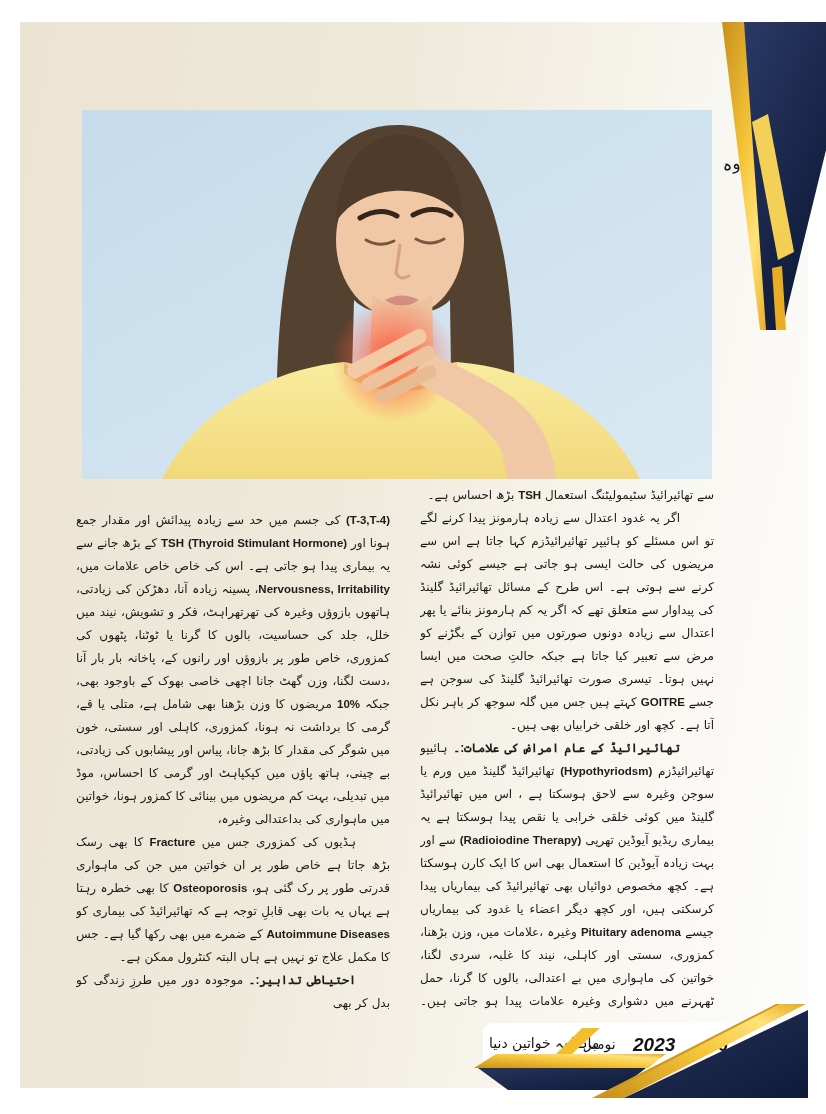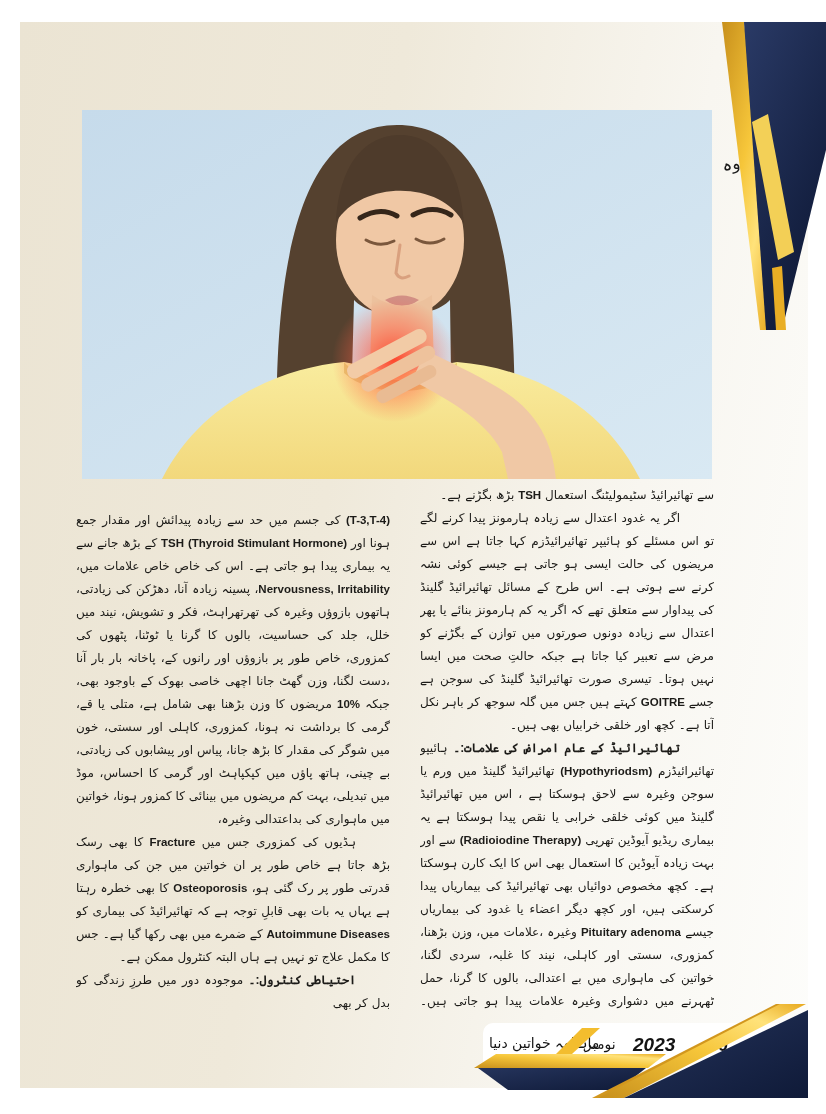--- a/index.html
+++ b/index.html
@@ -73,29 +73,29 @@
       <path d="M474,369 C470,328 452,300 420,280 C392,263 362,249 344,241 L330,270 C360,287 402,307 420,342 L426,369 Z" fill="#f0c8a5"></path>
       <g transform="rotate(-28 310 245)">
         <rect x="262" y="234" width="88" height="15" rx="7" fill="#f2cba6"></rect>
         <rect x="268" y="253" width="82" height="14" rx="7" fill="#eec29c"></rect>
         <rect x="276" y="271" width="66" height="13" rx="6" fill="#e9bb93"></rect>
       </g>
     </svg>
   </div>
 
   <div class="urdu-col col-right" lang="ur">
-      <div class="para"><span class="seg-u">سے تھائیرائیڈ سٹیمولیٹنگ استعمال </span><span class="seg-l" dir="ltr">TSH</span><span class="seg-u"> بڑھ بگڑنے ہے۔</span></div>
+      <div class="para"><span class="seg-u">سے تھائیرائیڈ سٹیمولیٹنگ استعمال </span><span class="seg-l" dir="ltr">TSH</span><span class="seg-u"> بڑھ احساس ہے۔</span></div>
       <div class="para indent"><span class="seg-u">اگر یہ غدود اعتدال سے زیادہ ہارمونز پیدا کرنے لگے تو اس مسئلے کو ہائیپر تھائیرائیڈزم کہا جاتا ہے اس سے مریضوں کی حالت ایسی ہو جاتی ہے جیسے کوئی نشہ کرنے سے ہوتی ہے۔ اس طرح کے مسائل تھائیرائیڈ گلینڈ کی پیداوار سے متعلق تھے کہ اگر یہ کم ہارمونز بنائے یا پھر اعتدال سے زیادہ دونوں صورتوں میں توازن کے بگڑنے کو مرض سے تعبیر کیا جاتا ہے جبکہ حالتِ صحت میں ایسا نہیں ہوتا۔ تیسری صورت تھائیرائیڈ گلینڈ کی سوجن ہے جسے </span><span class="seg-l" dir="ltr">GOITRE</span><span class="seg-u"> کہتے ہیں جس میں گلہ سوجھ کر باہر نکل آتا ہے۔ کچھ اور خلقی خرابیاں بھی ہیں۔</span></div>
       <div class="para indent"><span class="seg-b">تھائیرائیڈ کے عام امراض کی علامات:۔</span><span class="seg-u"> ہائیپو تھائیرائیڈزم </span><span class="seg-l" dir="ltr">(Hypothyriodsm)</span><span class="seg-u"> تھائیرائیڈ گلینڈ میں ورم یا سوجن وغیرہ سے لاحق ہوسکتا ہے ، اس میں تھائیرائیڈ گلینڈ میں کوئی خلقی خرابی یا نقص پیدا ہوسکتا ہے یہ بیماری ریڈیو آیوڈین تھرپی </span><span class="seg-l" dir="ltr">(Radioiodine Therapy)</span><span class="seg-u"> سے اور بہت زیادہ آیوڈین کا استعمال بھی اس کا ایک کارن ہوسکتا ہے۔ کچھ مخصوص دوائیاں بھی تھائیرائیڈ کی بیماریاں پیدا کرسکتی ہیں، اور کچھ دیگر اعضاء یا غدود کی بیماریاں جیسے </span><span class="seg-l" dir="ltr">Pituitary adenoma</span><span class="seg-u"> وغیرہ ،علامات میں، وزن بڑھنا، کمزوری، سستی اور کاہلی، نیند کا غلبہ، سردی لگنا، خواتین کی ماہواری میں بے اعتدالی، بالوں کا گرنا، حمل ٹھہرنے میں دشواری وغیرہ علامات پیدا ہو جاتی ہیں۔ جبکہ ہائیپر تھائیرائیڈزم </span></div>
     </div>
 
   <div class="urdu-col col-left" lang="ur">
       <div class="para"><span class="seg-l" dir="ltr">(T-3,T-4)</span><span class="seg-u"> کی جسم میں حد سے زیادہ پیدائش اور مقدار جمع ہونا اور </span><span class="seg-l" dir="ltr">TSH</span><span class="seg-u"> </span><span class="seg-l" dir="ltr">(Thyroid Stimulant Hormone)</span><span class="seg-u"> کے بڑھ جانے سے یہ بیماری پیدا ہو جاتی ہے۔ اس کی خاص خاص علامات میں، </span><span class="seg-l" dir="ltr">Nervousness, Irritability</span><span class="seg-u">، پسینہ زیادہ آنا، دھڑکن کی زیادتی، ہاتھوں بازوؤں وغیرہ کی تھرتھراہٹ، فکر و تشویش، نیند میں خلل، جلد کی حساسیت، بالوں کا گرنا یا ٹوٹنا، پٹھوں کی کمزوری، خاص طور پر بازوؤں اور رانوں کے، پاخانہ بار بار آنا ،دست لگنا، وزن گھٹ جانا اچھی خاصی بھوک کے باوجود بھی، جبکہ </span><span class="seg-l" dir="ltr">10%</span><span class="seg-u"> مریضوں کا وزن بڑھنا بھی شامل ہے، متلی یا قے، گرمی کا برداشت نہ ہونا، کمزوری، کاہلی اور سستی، خون میں شوگر کی مقدار کا بڑھ جانا، پیاس اور پیشابوں کی زیادتی، بے چینی، ہاتھ پاؤں میں کپکپاہٹ اور گرمی کا احساس، موڈ میں تبدیلی، بہت کم مریضوں میں بینائی کا کمزور ہونا، خواتین میں ماہواری کی بداعتدالی وغیرہ،</span></div>
       <div class="para indent"><span class="seg-u">ہڈیوں کی کمزوری جس میں </span><span class="seg-l" dir="ltr">Fracture</span><span class="seg-u"> کا بھی رسک بڑھ جاتا ہے خاص طور پر ان خواتین میں جن کی ماہواری قدرتی طور پر رک گئی ہو، </span><span class="seg-l" dir="ltr">Osteoporosis</span><span class="seg-u"> کا بھی خطرہ رہتا ہے یہاں یہ بات بھی قابلِ توجہ ہے کہ تھائیرائیڈ کی بیماری کو </span><span class="seg-l" dir="ltr">Autoimmune Diseases</span><span class="seg-u"> کے ضمرے میں بھی رکھا گیا ہے۔ جس کا مکمل علاج تو نہیں ہے ہاں البتہ کنٹرول ممکن ہے۔</span></div>
-      <div class="para indent"><span class="seg-b">احتیاطی کنٹرول:۔</span><span class="seg-u"> موجودہ دور میں طرزِ زندگی کو بدل کر بھی</span></div>
+      <div class="para indent"><span class="seg-b">احتیاطی تدابیر:۔</span><span class="seg-u"> موجودہ دور میں طرزِ زندگی کو بدل کر بھی</span></div>
     </div>
 
   <div class="footer-bar">
     <span class="footer-item f-mag">ماہنامہ خواتین دنیا</span>
     <span class="footer-item f-month">نومبر</span>
     <span class="footer-item f-year">2023</span>
     <span class="footer-item f-page">60</span>
   </div>
 
   <svg class="deco deco-top" width="112" height="340" viewBox="0 0 112 340">

